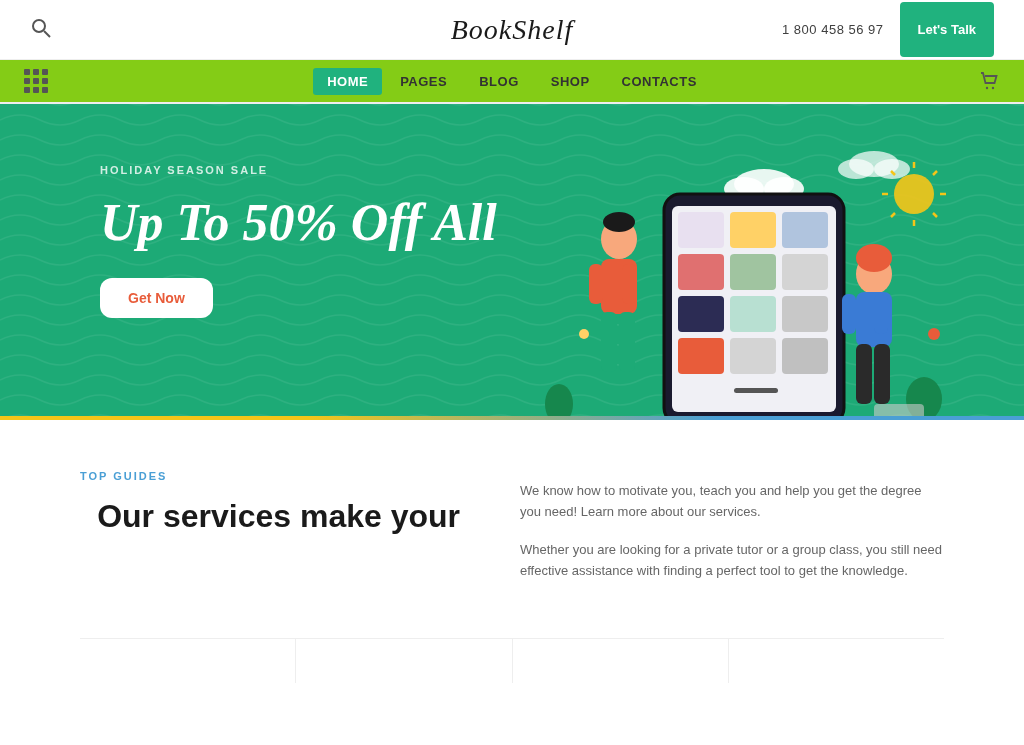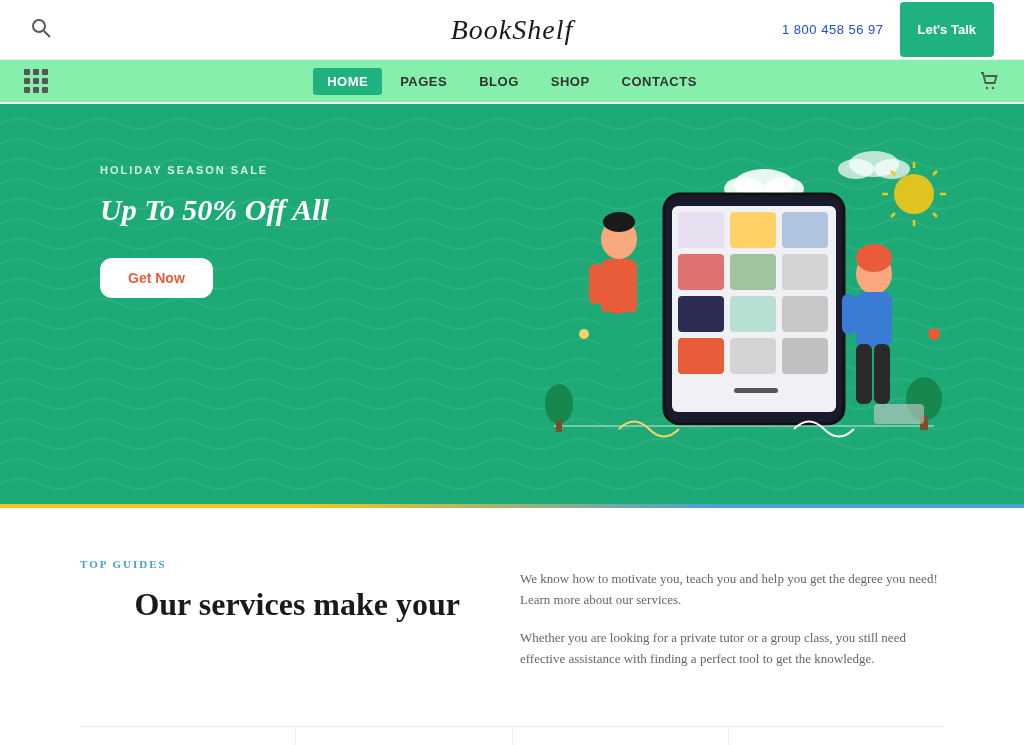--- a/index.html
+++ b/index.html
@@ -18,40 +18,40 @@
     .header-left { display: flex; align-items: center; gap: 10px; }
     .header-center { position: absolute; left: 50%; transform: translateX(-50%); }
     .logo {
       font-family: Georgia, serif;
       font-size: 28px;
       color: #1a1a1a;
       font-style: italic;
       letter-spacing: 1px;
     }
     .header-right { display: flex; align-items: center; gap: 16px; }
-    .phone-number { font-size: 13px; color: #1d4ed8; letter-spacing: 0.5px; }
+    .phone-number { font-size: 13px; color: #404040; letter-spacing: 0.5px; }
     .lets-talk-btn {
       background: #20b27e;
       color: #fff;
       border: none;
       padding: 20px 18px;
       border-radius: 4px;
       font-size: 13px;
       cursor: pointer;
       font-weight: 600;
     }
     .search-icon-wrap { cursor: pointer; }
 
     
     .navbar {
       display: flex;
       align-items: center;
       justify-content: center;
       height: 44px;
-      background: #86efac;
+      background: #84cc16;
       border-bottom: 2px solid #eee;
       position: relative;
       text-align: right;
     }
     .nav-grid-icon {
       position: absolute;
       left: 24px;
       display: grid;
       grid-template-columns: repeat(3,6px);
       gap: 3px;
@@ -83,21 +83,21 @@
       position: absolute;
       right: 24px;
       cursor: pointer;
       display: flex;
       align-items: center;
     }
 
     
     .hero {
       position: relative;
-      height: 400px;
+      height: 312px;
       background-color: #404040;
       overflow: hidden;
     }
     
     .hero-bg {
       position: absolute;
       inset: 0;
       background-color: #1daa76;
     }
     
@@ -116,26 +116,26 @@
     .hero-label {
       font-size: 11px;
       color: #ffffffcc;
       letter-spacing: 2px;
       text-transform: uppercase;
       margin-bottom: 16px;
       font-weight: 600;
     }
     .hero-title {
       font-family: Georgia, serif;
-      font-size: 30px;
+      font-size: 52px;
       color: #fff;
       line-height: 1.2;
       font-style: italic;
       font-weight: bold;
-      margin-bottom: 30px;
+      margin-bottom: 24px;
     }
     .hero-btn {
       background: #fff;
       color: #e85c3a;
       border: none;
       padding: 12px 28px;
       border-radius: 12px;
       font-size: 14px;
       cursor: pointer;
       font-weight: 600;
@@ -157,21 +157,20 @@
 
     
     .services {
       padding: 50px 80px 30px;
       background: #fff;
     }
     .services-top {
       display: flex;
       gap: 60px;
       margin-bottom: 40px;
-      font-family: Liberation Serif, serif;
     }
     .services-left { flex: 0 0 380px; }
     .services-right { flex: 1; padding-top: 10px; }
     .services-tag {
       font-size: 11px;
       color: #4a9fd5;
       text-transform: uppercase;
       letter-spacing: 2px;
       font-weight: 700;
       margin-bottom: 14px;

